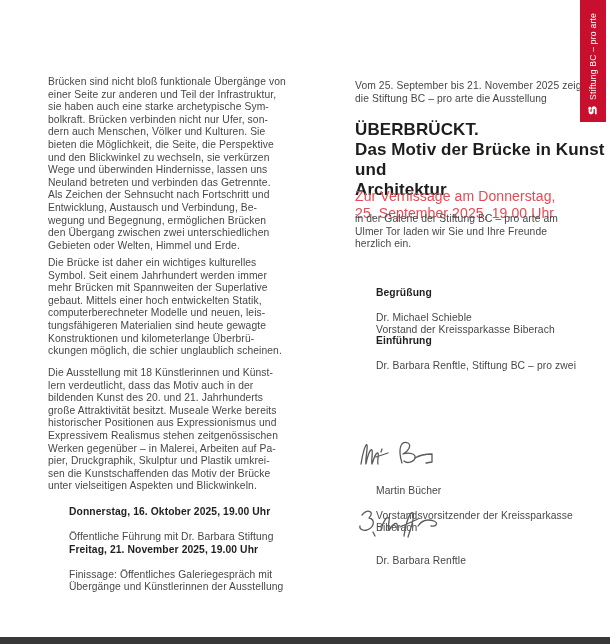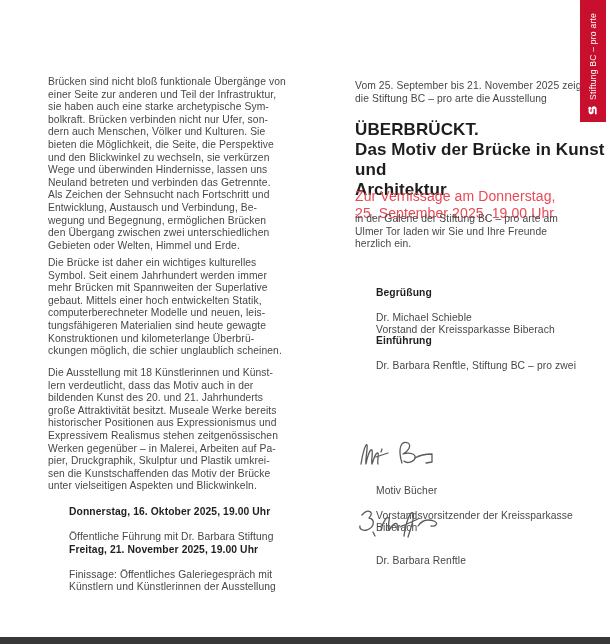--- a/index.html
+++ b/index.html
@@ -71,21 +71,21 @@
 unter vielseitigen Aspekten und Blickwinkeln.</div>
 
   <div class="blk left body-text" style="top:493px">
     <span class="label-line bold-dark">Donnerstag, 16. Oktober 2025, 19.00 Uhr</span>
     <span class="label-line" style="white-space:pre-line">Öffentliche Führung mit Dr. Barbara Stiftung</span>
   </div>
 
   <div class="blk left body-text" style="top:531px">
     <span class="label-line bold-dark">Freitag, 21. November 2025, 19.00 Uhr</span>
     <span class="label-line" style="white-space:pre-line">Finissage: Öffentliches Galeriegespräch mit
-Künstlern und Künstlerinnen der Ausstellung</span>
+Übergänge und Künstlerinnen der Ausstellung</span>
   </div>
 
   <div class="blk right body-text" style="top:80px">Vom 25. September bis 21. November 2025 zeigt
 die Stiftung BC – pro arte die Ausstellung</div>
   <div class="blk right title-text" style="top:120px">ÜBERBRÜCKT.
 Das Motiv der Brücke in Kunst und
 Architektur</div>
   <div class="blk right red-text" style="top:188px">Zur Vernissage am Donnerstag,
 25. September 2025, 19.00 Uhr</div>
   <div class="blk right body-text" style="top:213px">in der Galerie der Stiftung BC – pro arte am
@@ -102,21 +102,21 @@
     <span class="label-line bold-dark">Einführung</span>
     <span class="label-line" style="white-space:pre-line">Dr. Barbara Renftle, Stiftung BC – pro zwei</span>
   </div>
 
   <svg class="sig-svg" style="left:356px; top:437px" width="84" height="34" viewBox="0 0 84 34">
     <path d="M5,27 C7,14 10,6 11,8 C12,10 9,24 10,27 C11,21 14,11 16,13 C17,15 15,25 16,27 C18,21 20,15 22,16 C23,17 21,25 22,27 M25,15 l1,-3 M20,20 l12,-4"></path>
     <path d="M46,26 C41,10 46,3 52,6 C56,8 52,15 47,17 C54,15 60,17 59,21 C58,25 51,27 48,24"></path>
     <path d="M59,21 C64,18 70,17 76,17 L76,25 L70,26"></path>
   </svg>
   <div class="blk right body-text" style="top:472px">
-    <span class="label-line">Motiv Bücher</span>
+    <span class="label-line">Martin Bücher</span>
     <span class="label-line">Vorstandsvorsitzender der Kreissparkasse Biberach</span>
   </div>
 
   <svg class="sig-svg" style="left:354px; top:506px" width="96" height="36" viewBox="0 0 96 36">
     <path d="M8,9 C14,2 21,6 15,12 C21,13 21,21 13,24 C9,25 5,23 6,20 M19,26 l2,4"></path>
     <path d="M27,24 C29,15 33,10 35,12 C36,14 33,22 35,24 C38,19 42,16 43,18 C44,20 42,24 44,24"></path>
     <path d="M50,30 C52,16 56,5 59,7 C61,9 57,22 54,31 M46,21 L64,13"></path>
     <path d="M64,20 C68,14 74,13 80,15 C85,17 82,21 77,20"></path>
   </svg>
   <div class="blk right body-text" style="top:542px">

